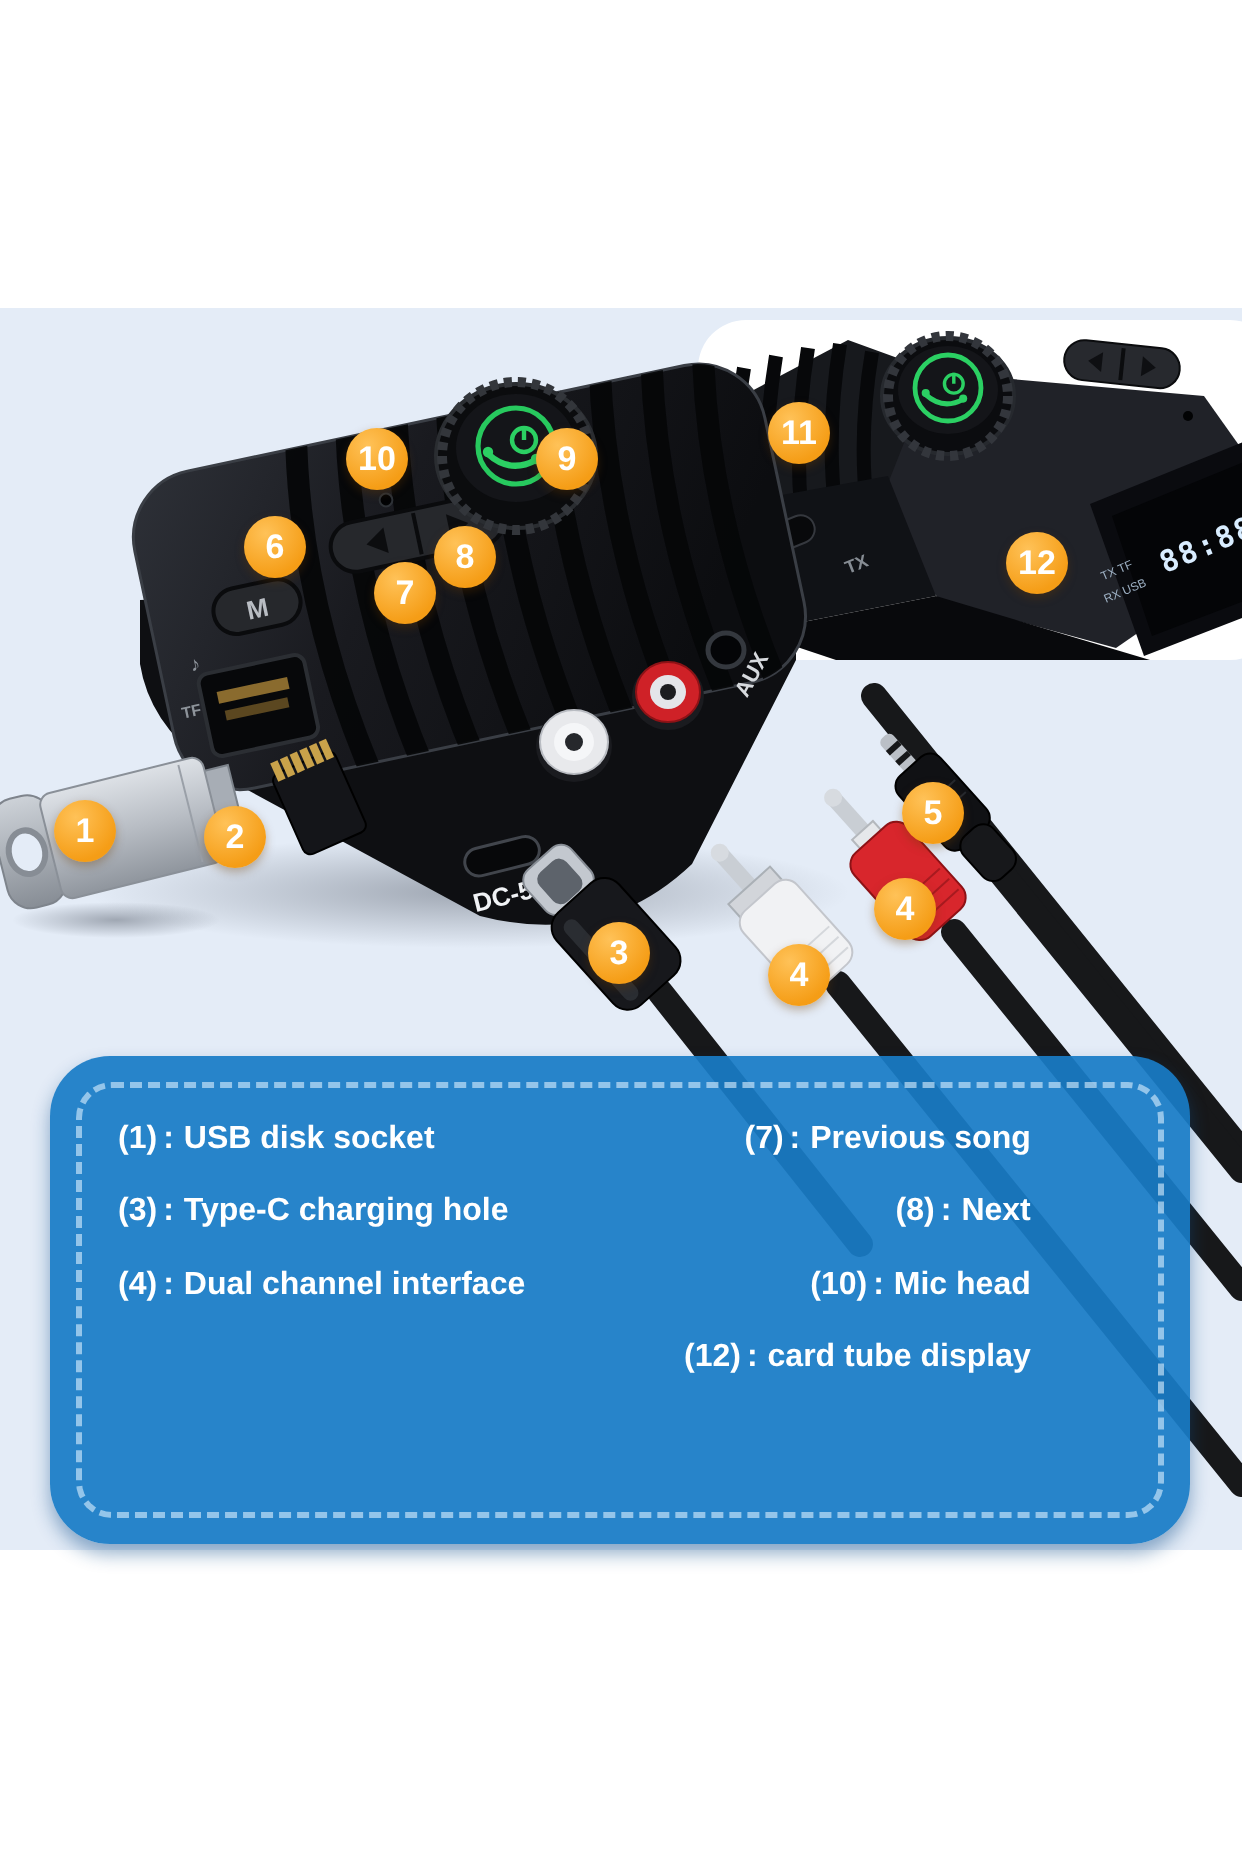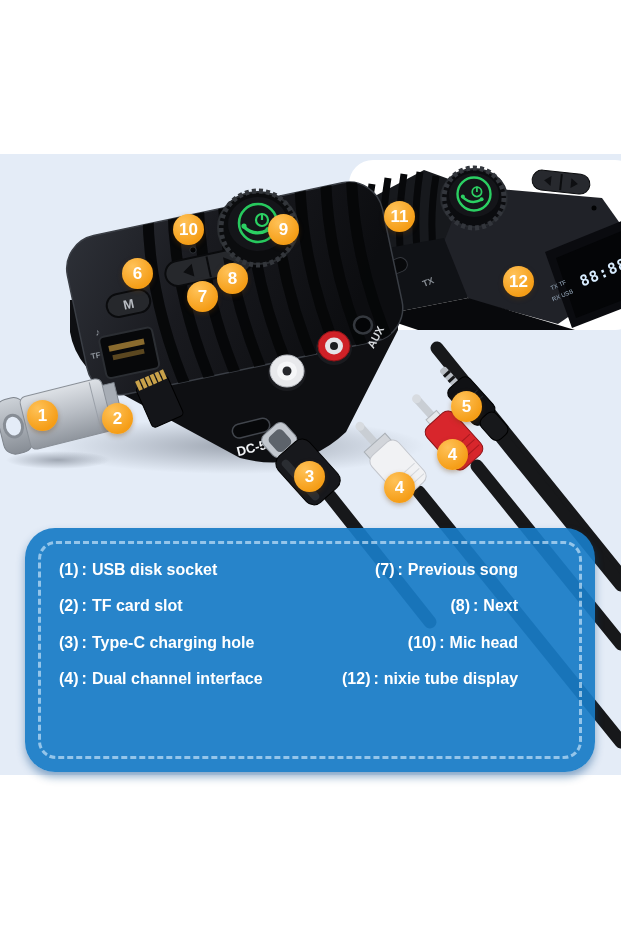--- a/index.html
+++ b/index.html
@@ -279,25 +279,24 @@
   <span class="callout" style="left:268px;top:214px">9</span>
   <span class="callout two" style="left:173px;top:214px">10</span>
   <span class="callout two" style="left:384px;top:201px">11</span>
   <span class="callout two" style="left:503px;top:266px">12</span>
 
   <div class="legend-box">
     <div class="legend-border"></div>
     <div class="legend-cols">
       <ul class="legend-col left">
         <li class="legend-row"><span class="lnum">(1)</span><span class="lsep">:</span><span class="llabel">USB disk socket</span></li>
-        <li class="legend-row"><span class="lnum">(2)</span><span class="lsep">:</span><span class="llabel">TF card slot</span></li>
         <li class="legend-row"><span class="lnum">(3)</span><span class="lsep">:</span><span class="llabel">Type-C charging hole</span></li>
         <li class="legend-row"><span class="lnum">(4)</span><span class="lsep">:</span><span class="llabel">Dual channel interface</span></li>
       </ul>
       <ul class="legend-col right">
         <li class="legend-row"><span class="lnum">(7)</span><span class="lsep">:</span><span class="llabel">Previous song</span></li>
         <li class="legend-row"><span class="lnum">(8)</span><span class="lsep">:</span><span class="llabel">Next</span></li>
         <li class="legend-row"><span class="lnum">(10)</span><span class="lsep">:</span><span class="llabel">Mic head</span></li>
-        <li class="legend-row"><span class="lnum">(12)</span><span class="lsep">:</span><span class="llabel">nixie tube display</span></li>
+        <li class="legend-row"><span class="lnum">(12)</span><span class="lsep">:</span><span class="llabel">card tube display</span></li>
       </ul>
     </div>
   </div>
 </div>
 
 </body></html>

